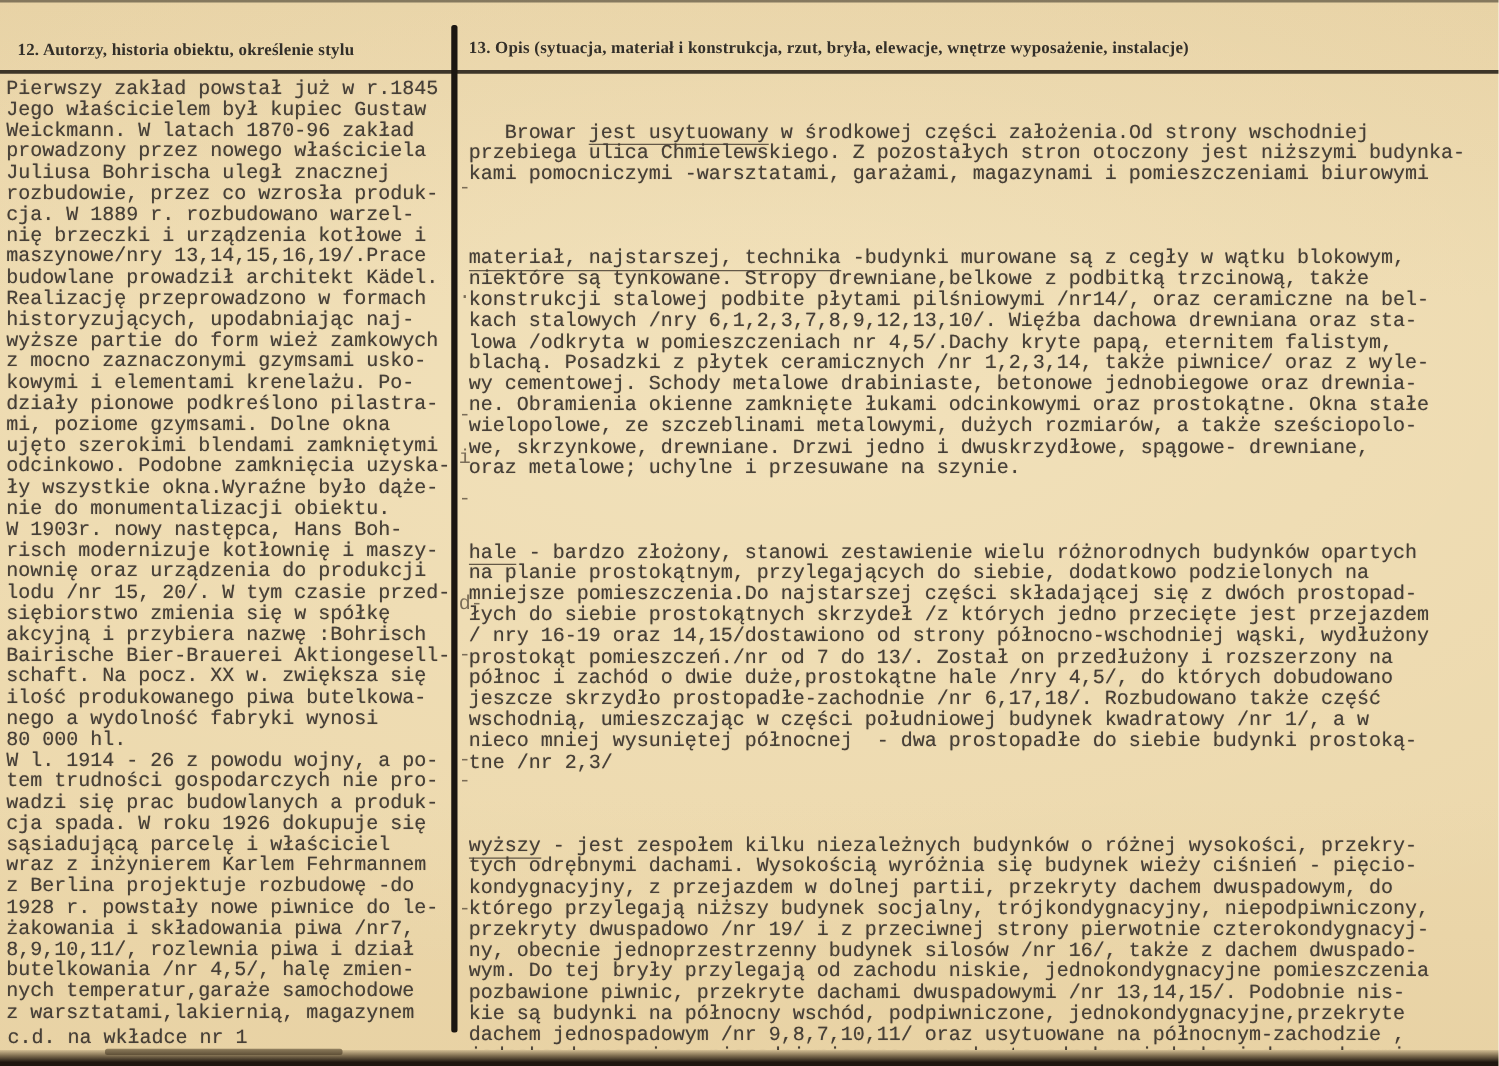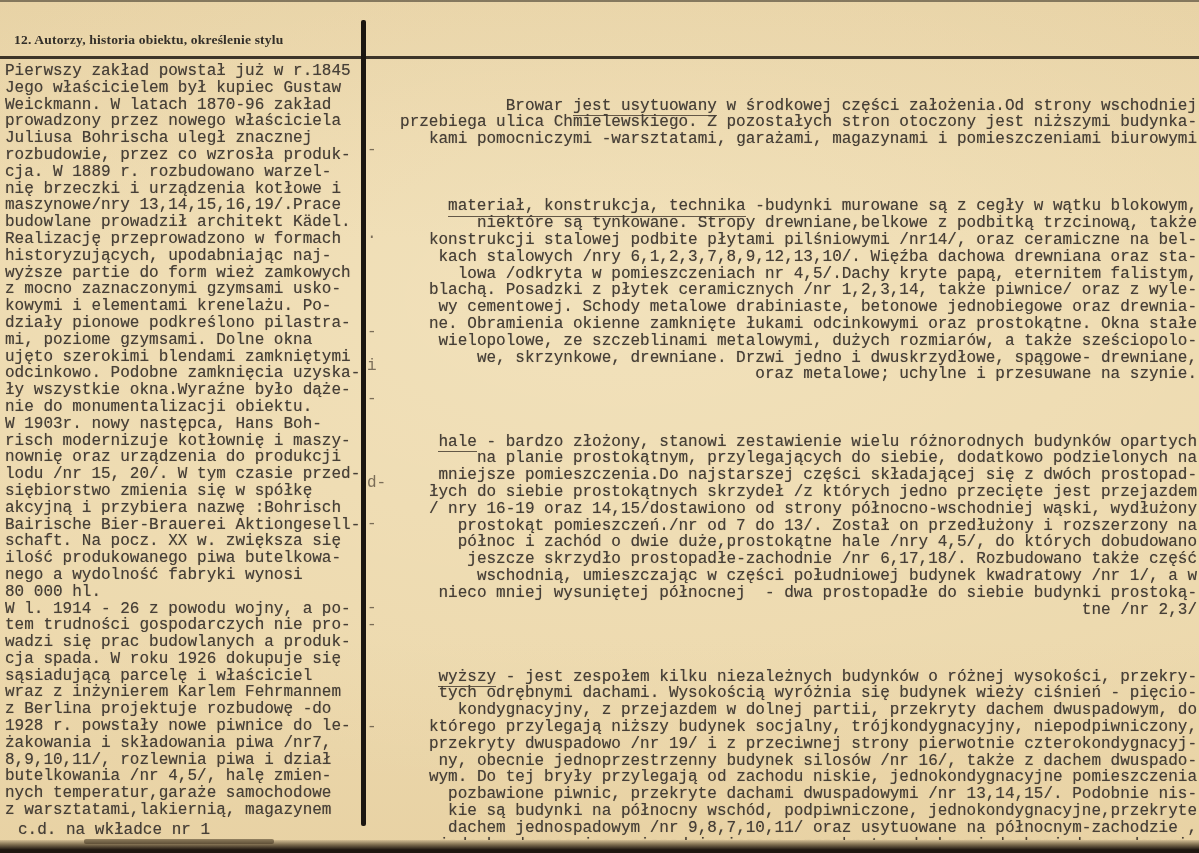--- a/index.html
+++ b/index.html
@@ -16,22 +16,22 @@
     font-family:"Liberation Serif","DejaVu Serif",serif;
     font-weight:700;font-size:13.5px;color:#332f29;letter-spacing:.2px;
   }
   .hdr-left{left:14px;top:32px;}
   .hdr-right{left:375px;top:30px;}
   .type{
     font-size:16px;line-height:16.8px;color:#463f37;
     white-space:pre-wrap;text-shadow:0 0 .7px rgba(64,54,44,.55);
   }
   .col-left{position:absolute;left:5px;top:63px;width:358px;height:758px;overflow:hidden;}
-  .left-footer{position:absolute;left:18px;top:822px;white-space:nowrap;}
-  .col-right{position:absolute;left:375px;top:64px;width:822px;height:776px;overflow:hidden;text-align:right;}
+  .left-footer{position:absolute;left:6px;top:822px;white-space:nowrap;}
+  .col-right{position:absolute;left:375px;top:64px;width:822px;height:776px;overflow:hidden;}
   .col-right p{margin:0;}
   .p-sit{margin-bottom:11px;}
   .p-mat{margin-bottom:14px;}
   .p-rzut{margin-bottom:7px;}
   .p-bryla{margin-bottom:5px;}
   .u{border-bottom:1.6px solid rgba(64,54,44,.8);padding-bottom:.5px;}
   .topline{position:absolute;left:0;top:0;width:1199px;height:2px;background:rgba(32,27,20,.5);}
   .hline{position:absolute;left:0;top:56px;width:1199px;height:3px;background:rgba(30,25,18,.85);}
   .vline{position:absolute;left:361px;top:20px;width:5px;height:806px;background:#1b1611;border-radius:2px;}
   .bottom-band{
@@ -43,20 +43,21 @@
   .mark{position:absolute;left:367px;font-size:16px;line-height:16.8px;color:rgba(72,61,48,.7);}
 </style>
 </head>
 <body>
 
 <div class="paper">
 
   <div class="topline"></div>
 
   <div class="hdr hdr-left">12.  Autorzy, historia obiektu, określenie stylu</div>
+  <div class="hdr hdr-right">13.  Opis (sytuacja, materiał i konstrukcja, rzut, bryła, elewacje, wnętrze wyposażenie, instalacje)</div>
 
   <div class="hline"></div>
   <div class="vline"></div>
 
   <div class="col-left type">Pierwszy zakład powstał już w r.1845
 Jego właścicielem był kupiec Gustaw
 Weickmann. W latach 1870-96 zakład
 prowadzony przez nowego właściciela
 Juliusa Bohrischa uległ znacznej
 rozbudowie, przez co wzrosła produk-
@@ -100,21 +101,21 @@
 nych temperatur,garaże samochodowe
 z warsztatami,lakiernią, magazynem</div>
 
   <div class="left-footer type">c.d. na wkładce nr 1</div>
 
   <div class="col-right type">
     <p class="p-sit"><span>   Browar </span><span class="u">jest usytuowany</span><span> w środkowej części założenia.Od strony wschodniej
 przebiega ulica Chmielewskiego. Z pozostałych stron otoczony jest niższymi budynka-
 kami pomocniczymi -warsztatami, garażami, magazynami i pomieszczeniami biurowymi</span></p>
 
-    <p class="p-mat"><span class="u">materiał, konstrukcja, technika</span><span> -budynki murowane są z cegły w wątku blokowym,
+    <p class="p-mat"><span class="u">materiał, najstarszej, technika</span><span> -budynki murowane są z cegły w wątku blokowym,
 niektóre są tynkowane. Stropy drewniane,belkowe z podbitką trzcinową, także
 konstrukcji stalowej podbite płytami pilśniowymi /nr14/, oraz ceramiczne na bel-
 kach stalowych /nry 6,1,2,3,7,8,9,12,13,10/. Więźba dachowa drewniana oraz sta-
 lowa /odkryta w pomieszczeniach nr 4,5/.Dachy kryte papą, eternitem falistym,
 blachą. Posadzki z płytek ceramicznych /nr 1,2,3,14, także piwnice/ oraz z wyle-
 wy cementowej. Schody metalowe drabiniaste, betonowe jednobiegowe oraz drewnia-
 ne. Obramienia okienne zamknięte łukami odcinkowymi oraz prostokątne. Okna stałe
 wielopolowe, ze szczeblinami metalowymi, dużych rozmiarów, a także sześciopolo-
 we, skrzynkowe, drewniane. Drzwi jedno i dwuskrzydłowe, spągowe- drewniane,
 oraz metalowe; uchylne i przesuwane na szynie.</span></p>

